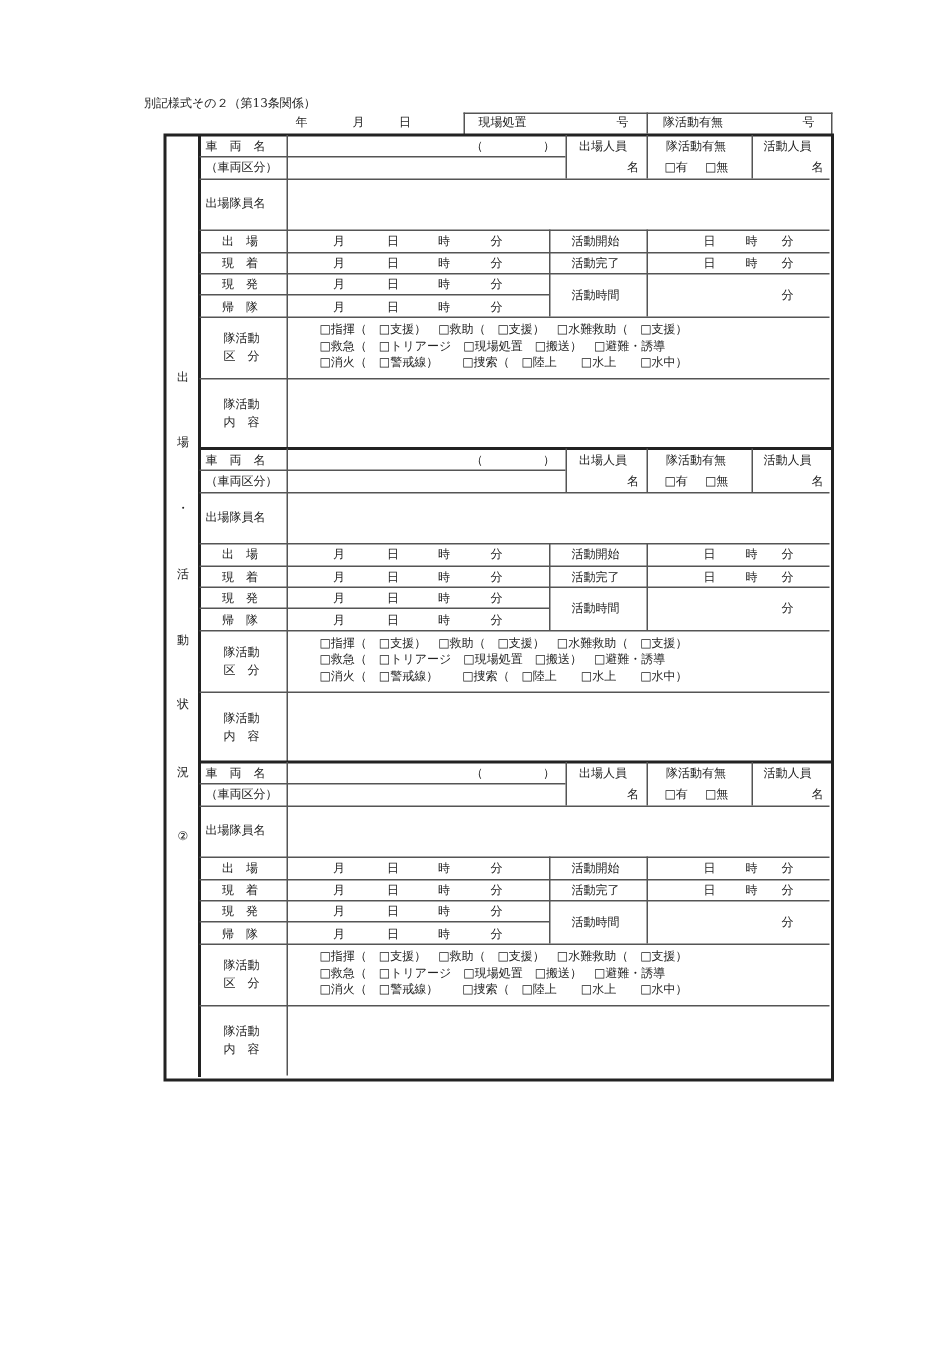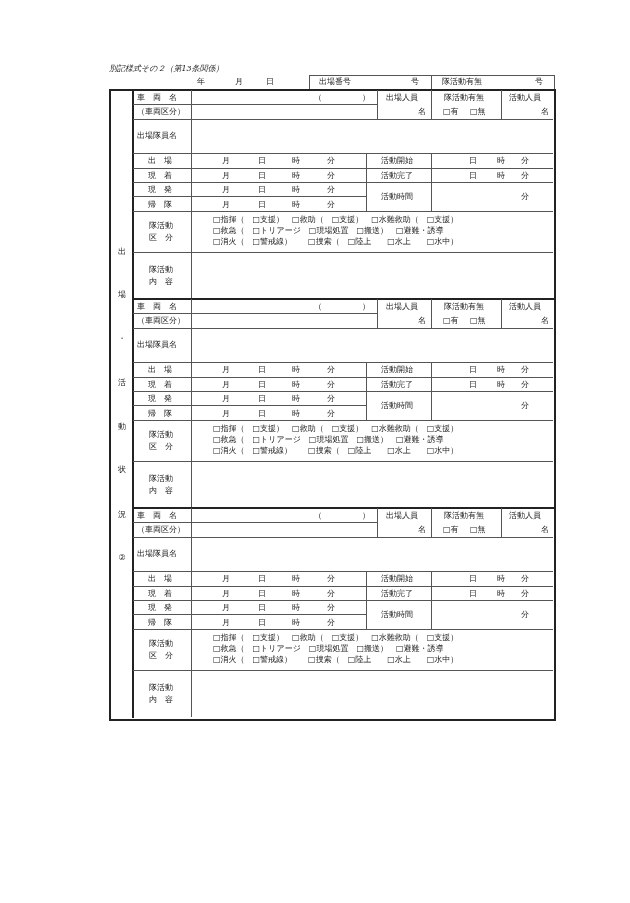--- a/index.html
+++ b/index.html
@@ -12,28 +12,28 @@
   .thick-h { border-top:2px solid #222; }
   .thick-v { border-left:2px solid #222; }
   .outer { position:absolute; left:109px; top:89px; width:443px; height:628px; border:2px solid #222; }
   .hdrbox { position:absolute; left:309px; top:75px; width:244px; height:14px; border:1px solid #555; border-bottom:none; }
   .vchar { position:absolute; left:113px; width:18px; text-align:center; font-size:8px; }
   .cat { position:absolute; left:213px; font-size:8px; line-height:11px; white-space:pre; }
 </style>
 </head>
 <body>
 
-<div class="t" style="left:109px;top:64px;font-style:italic;">別記様式その２（第13条関係）</div>
+<div class="t" style="left:96px;top:64px;">別記様式その２（第13条関係）</div>
 <div class="t" style="left:197px;top:77px;">年</div>
 <div class="t" style="left:235px;top:77px;">月</div>
 <div class="t" style="left:266px;top:77px;">日</div>
 
 <div class="hdrbox"></div>
 <div class="vl" style="left:431px;top:75px;height:14px;"></div>
-<div class="t" style="left:319px;top:77px;">出場番号</div>
+<div class="t" style="left:319px;top:77px;">現場処置</div>
 <div class="t" style="left:411px;top:77px;">号</div>
 <div class="t" style="left:442px;top:77px;">隊活動有無</div>
 <div class="t" style="left:535px;top:77px;">号</div>
 
 <div class="outer"></div>
 <div class="vl thick-v" style="left:132px;top:90px;height:628px;"></div>
 
 <div class="vchar" style="top:246px;">出</div>
 <div class="vchar" style="top:289px;">場</div>
 <div class="vchar" style="top:333px;">・</div>

